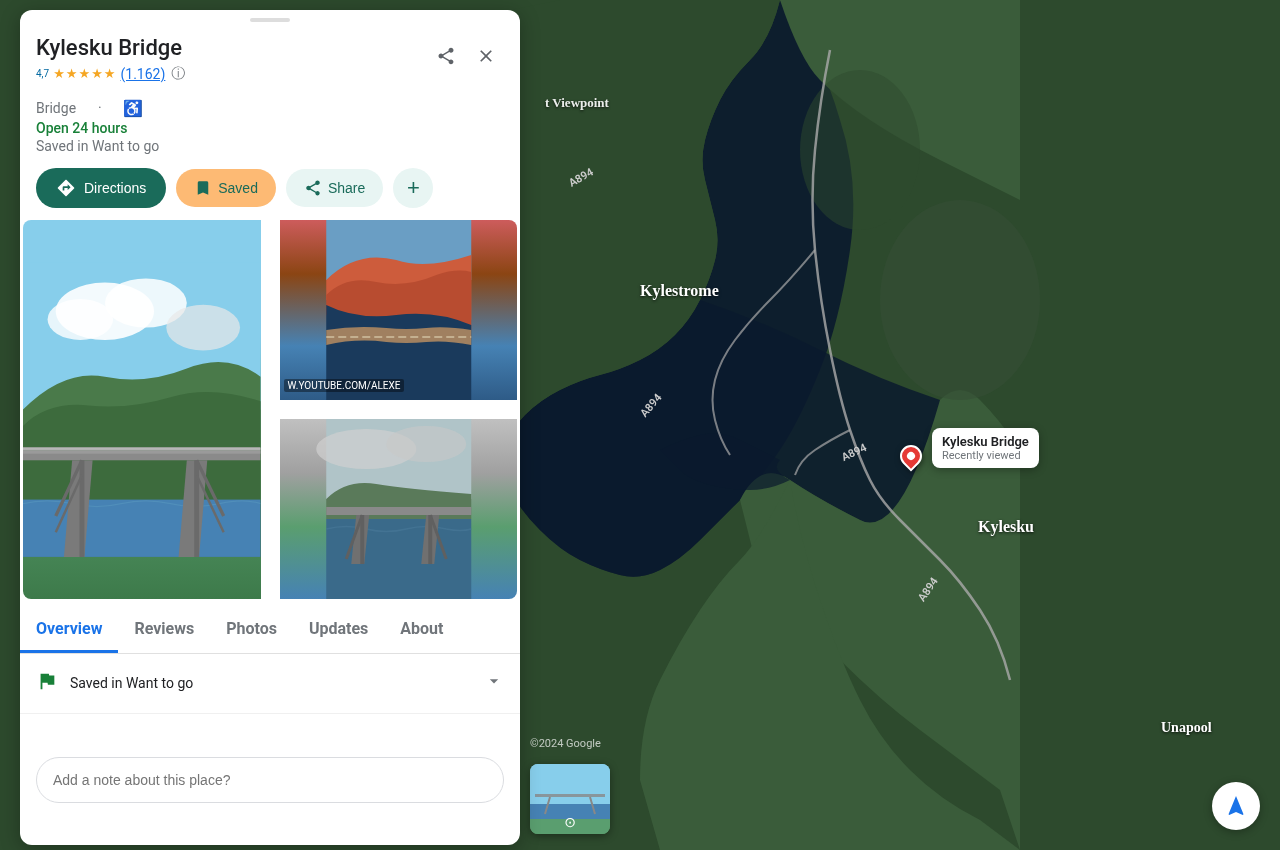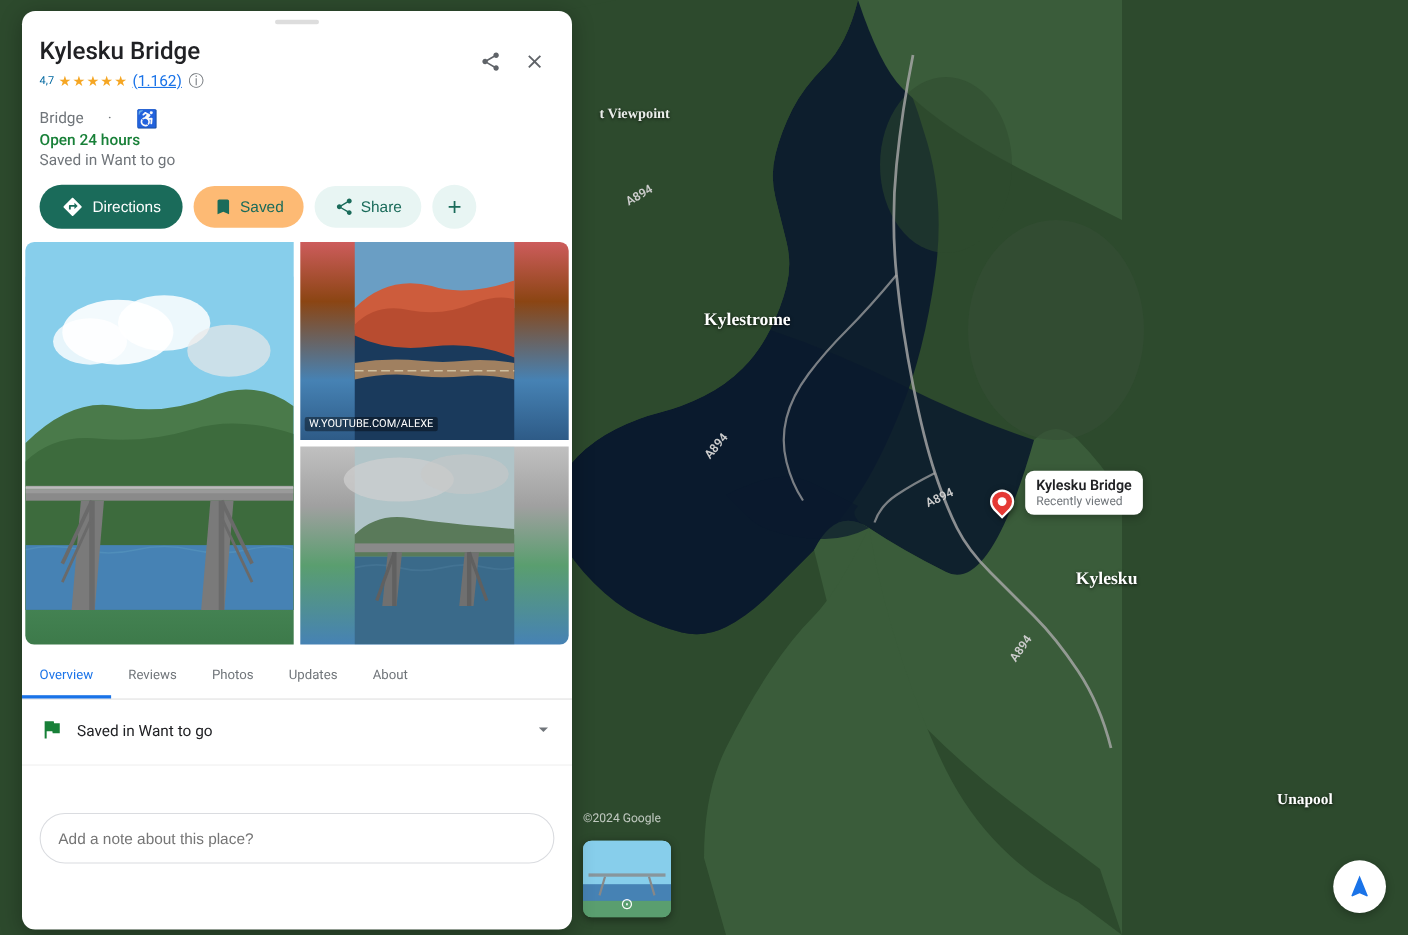--- a/index.html
+++ b/index.html
@@ -210,21 +210,21 @@
       display: flex;
       align-items: center;
       justify-content: center;
     }
 
     
     .photo-grid {
       display: grid;
       grid-template-columns: 1fr 1fr;
       grid-template-rows: 180px 180px;
-      gap: 6px;
+      gap: 19px;
       margin: 0 3px;
     }
 
     .photo-left {
       grid-row: 1 / 3;
       background: linear-gradient(180deg, #87ceeb 0%, #87ceeb 30%, #5a9e6f 60%, #3d7a4a 100%);
       border-radius: 8px 0 0 8px;
       overflow: hidden;
       position: relative;
     }
@@ -256,25 +256,25 @@
 
     
     .tabs {
       display: flex;
       border-bottom: 1px solid #e0e0e0;
       margin-top: 8px;
     }
 
     .tab {
       padding: 12px 16px;
-      font-size: 12px;
+      font-size: 16px;
       color: #70757a;
       cursor: pointer;
       border-bottom: 3px solid transparent;
-      font-weight: 400;
+      font-weight: 700;
     }
 
     .tab.active {
       color: #1a73e8;
       border-bottom: 3px solid #1a73e8;
     }
 
     
     .saved-row {
       display: flex;

